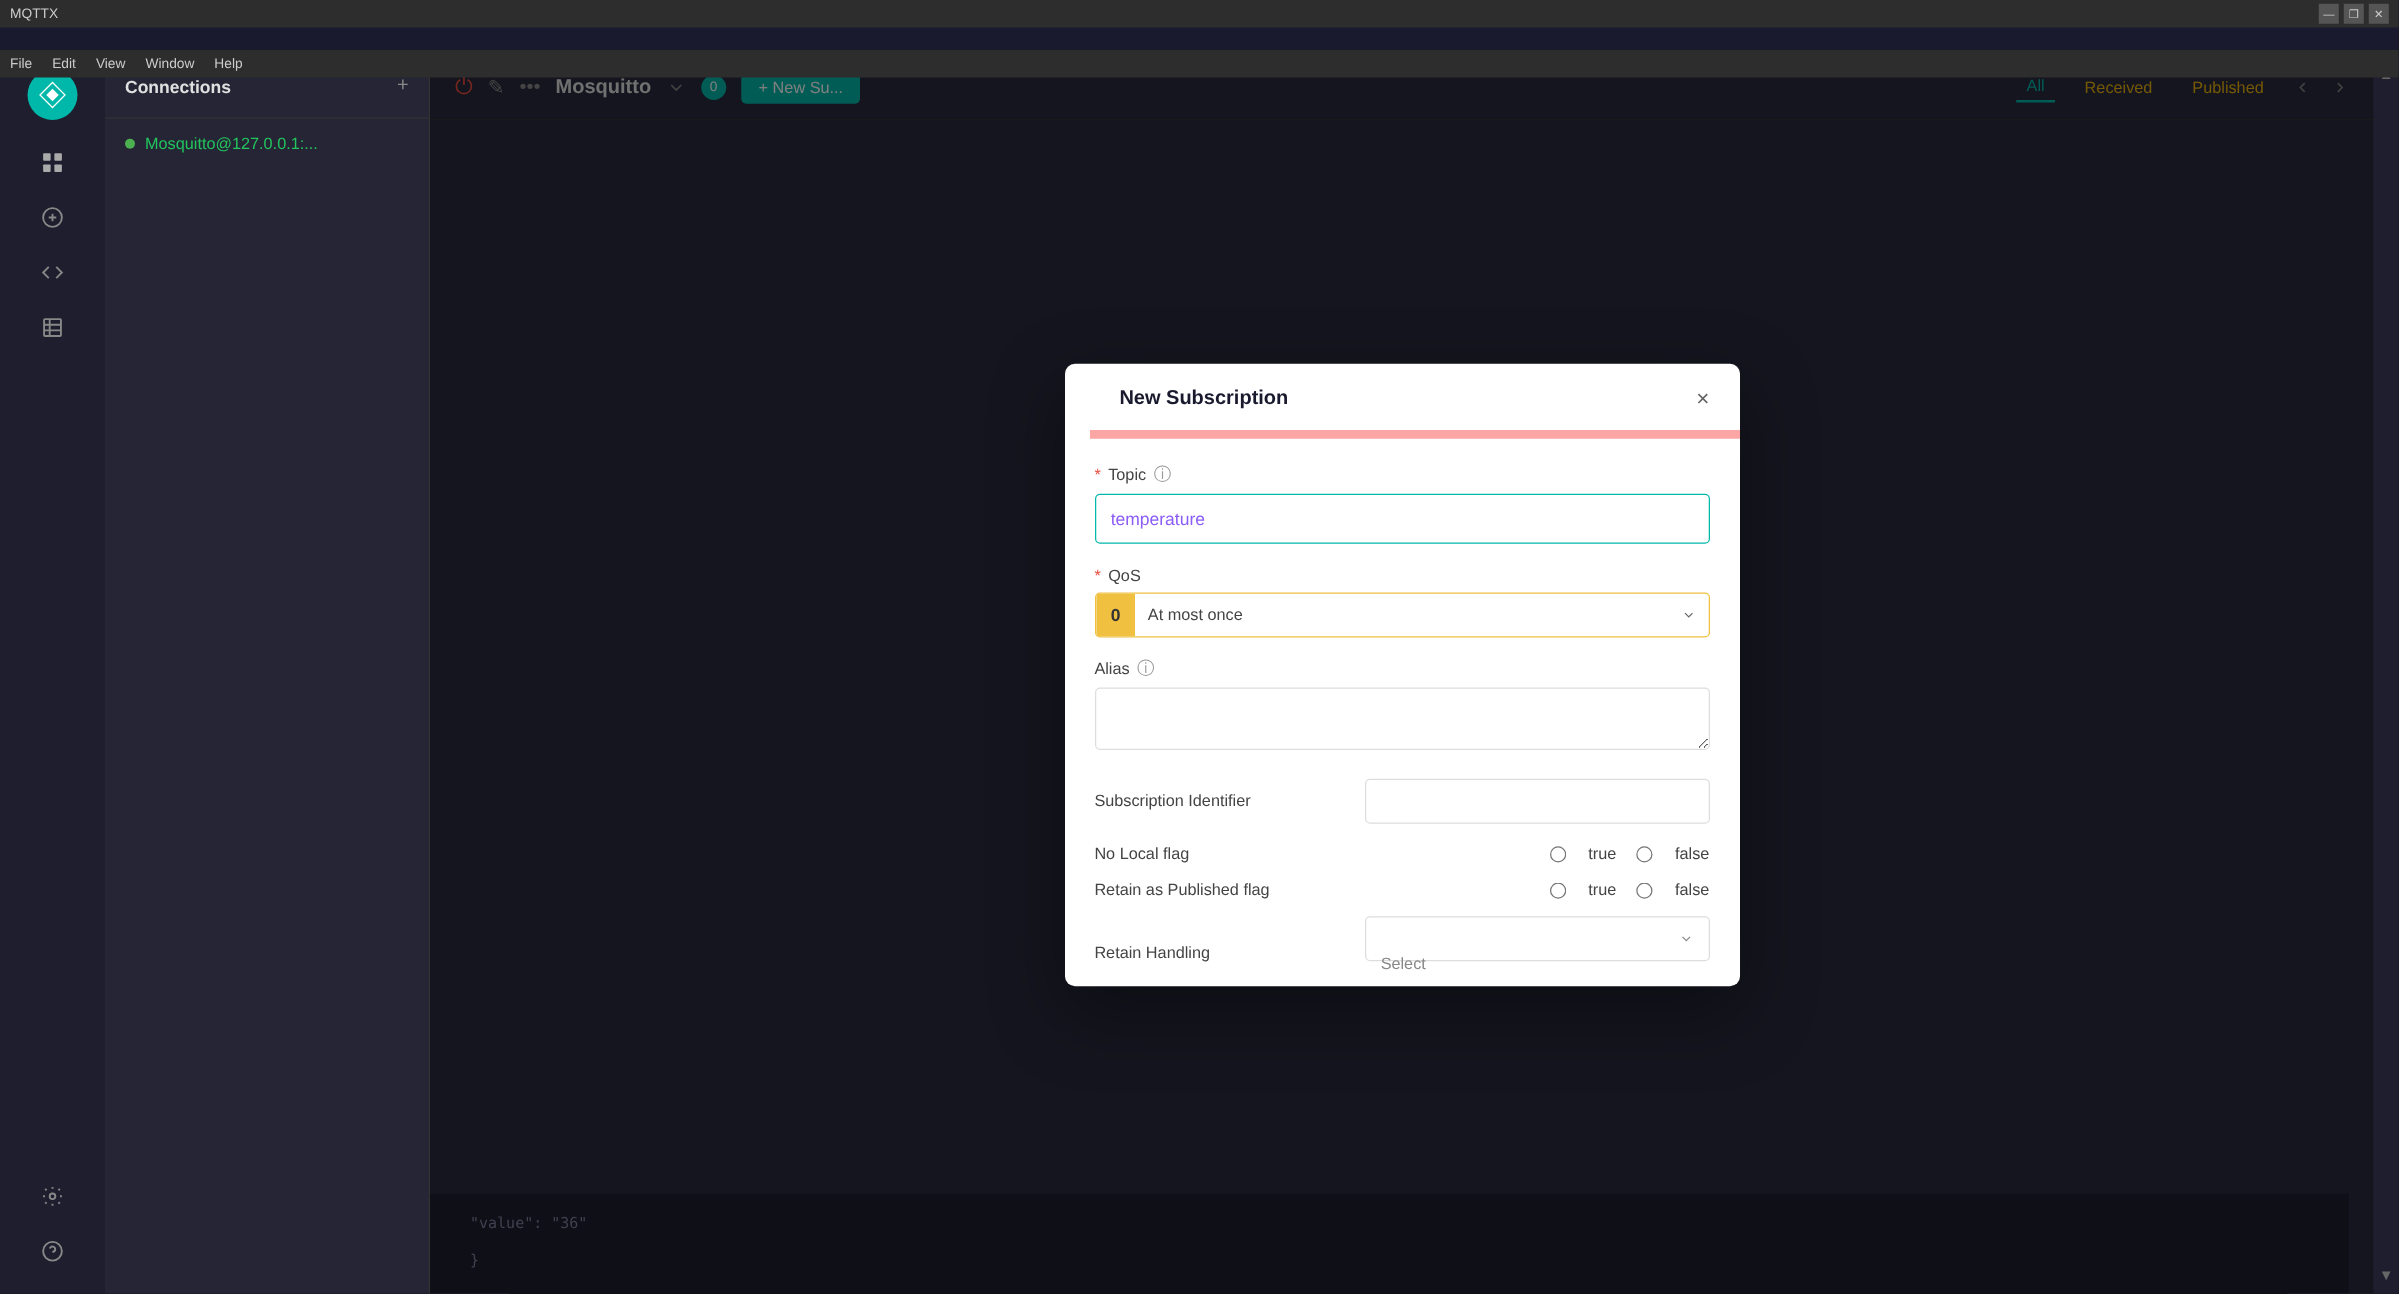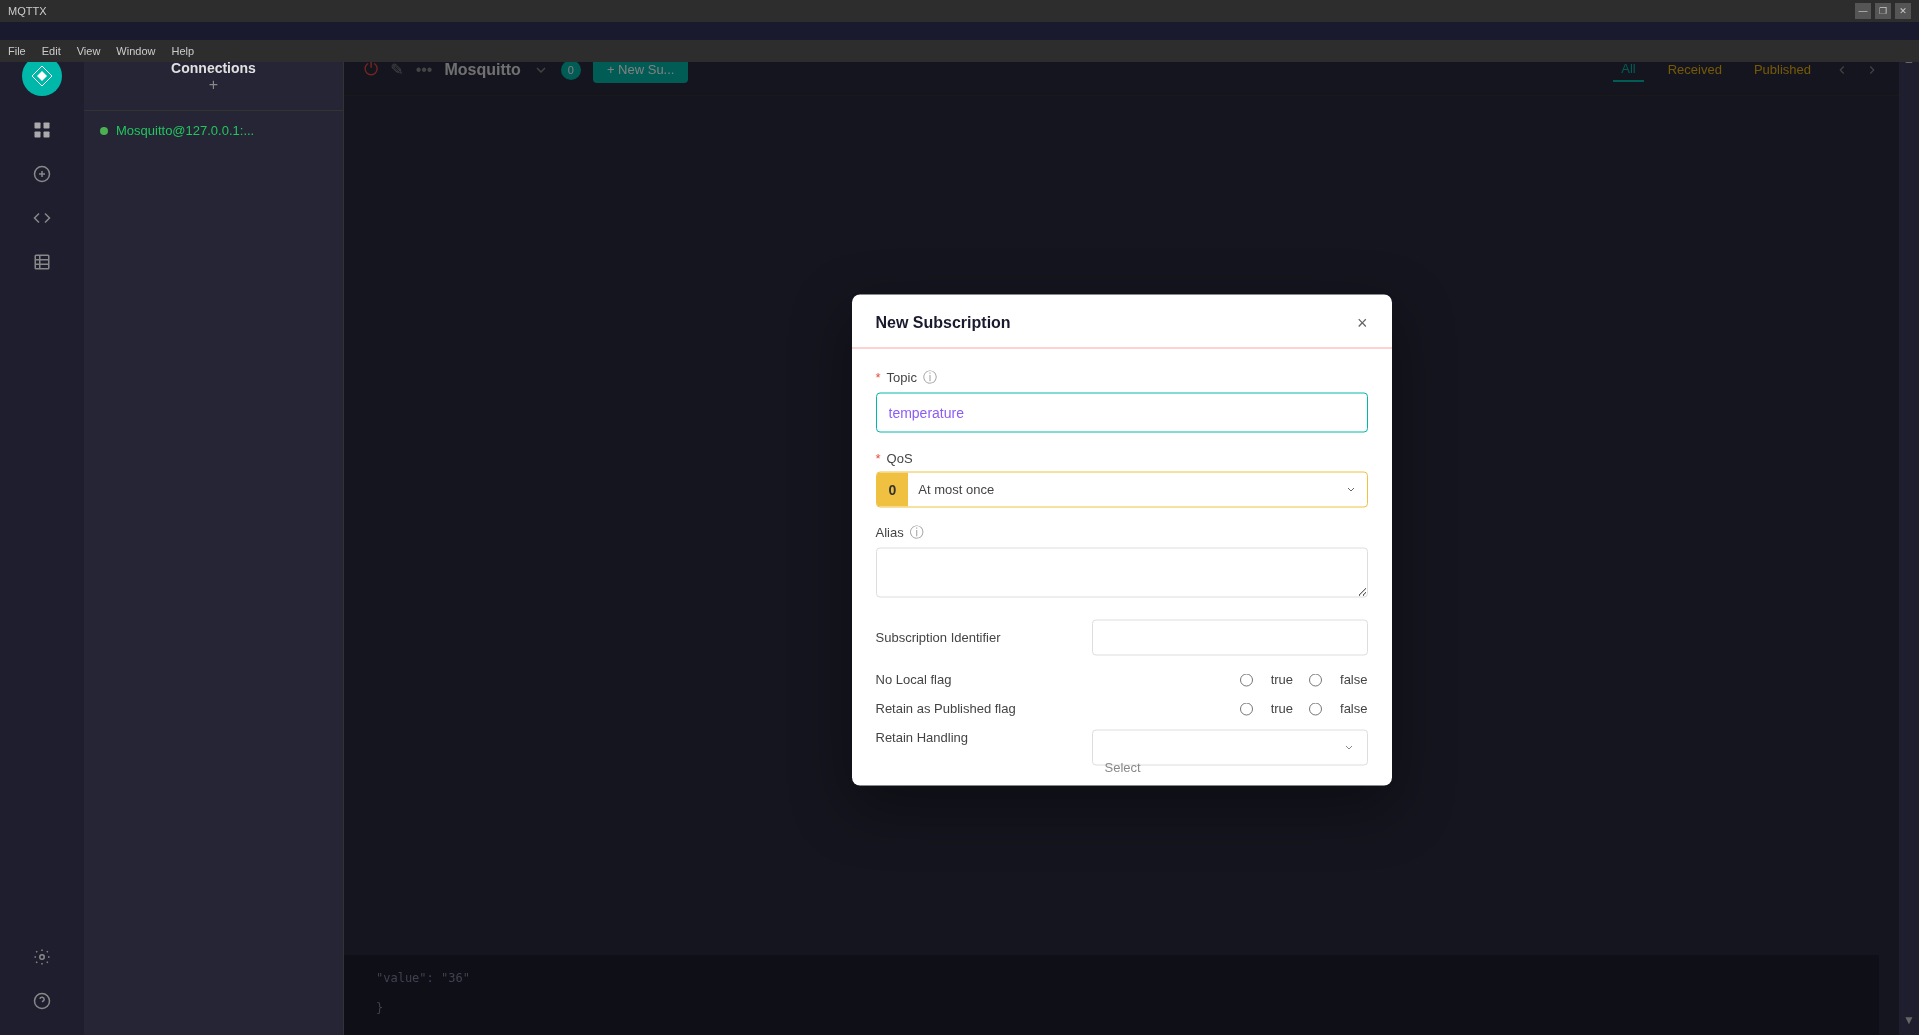--- a/index.html
+++ b/index.html
@@ -45,21 +45,20 @@
     .sidebar-bottom { margin-top: auto; padding-bottom: 16px; display: flex; flex-direction: column; align-items: center; gap: 8px; }
 
     
     .connections-panel {
       width: 260px; background: #252535; border-right: 1px solid #333;
       display: flex; flex-direction: column;
     }
     .connections-header {
       padding: 16px; display: flex; align-items: center; justify-content: space-between;
       border-bottom: 1px solid #333;
-      flex-direction: column;
     }
     .connections-title { color: #e0e0e0; font-size: 14px; font-weight: 600; }
     .connections-add { color: #888; cursor: pointer; font-size: 16px; }
     .connection-item {
       padding: 12px 16px; display: flex; align-items: center; gap: 8px; cursor: pointer;
     }
     .connection-dot { width: 8px; height: 8px; background: #4caf50; border-radius: 50%; }
     .connection-name { color: #22c55e; font-size: 13px; }
 
     
@@ -93,21 +92,21 @@
     }
 
     
     .dialog {
       position: absolute; top: 50%; left: 50%; transform: translate(-50%, -50%);
       width: 540px; background: white; border-radius: 8px; z-index: 200;
       box-shadow: 0 20px 60px rgba(0,0,0,0.4); overflow: hidden;
     }
     .dialog-header {
       display: flex; align-items: center; justify-content: space-between;
-      padding: 18px 24px 14px; border-bottom: 1px solid #fca5a5;
+      padding: 18px 24px 14px; border-bottom: 7px solid #fca5a5; margin-left: 20px;
     }
     .dialog-title { font-size: 16px; font-weight: 600; color: #1a1a2e; }
     .dialog-close { background: none; border: none; font-size: 18px; color: #666; cursor: pointer; }
 
     .dialog-body { padding: 20px 24px; }
 
     .field-group { margin-bottom: 18px; }
     .field-label {
       font-size: 13px; color: #444; margin-bottom: 6px; display: flex;
       align-items: center; gap: 6px;
@@ -378,21 +377,21 @@
               <input type="radio" name="retain_published" value="true" style="">
               <span class="radio-label">true</span>
             </label>
             <label class="radio-row">
               <input type="radio" name="retain_published" value="false" style="">
               <span class="radio-label">false</span>
             </label>
           </div>
         </div>
 
-        <div style="display:flex; align-items:flex-start; gap:16px;">
+        <div style="display:flex; align-items:flex-end; gap:16px;">
           <span class="flag-label" style="min-width:200px;">Retain Handling</span>
           <div class="select-field" style="flex:1;">
             <span class="select-value">Select</span>
             <svg width="12" height="12" viewBox="0 0 24 24" fill="none" stroke="#888" stroke-width="2">
                 <polyline points="6 9 12 15 18 9"></polyline>
               </svg>
           </div>
         </div>
 
       </div>

